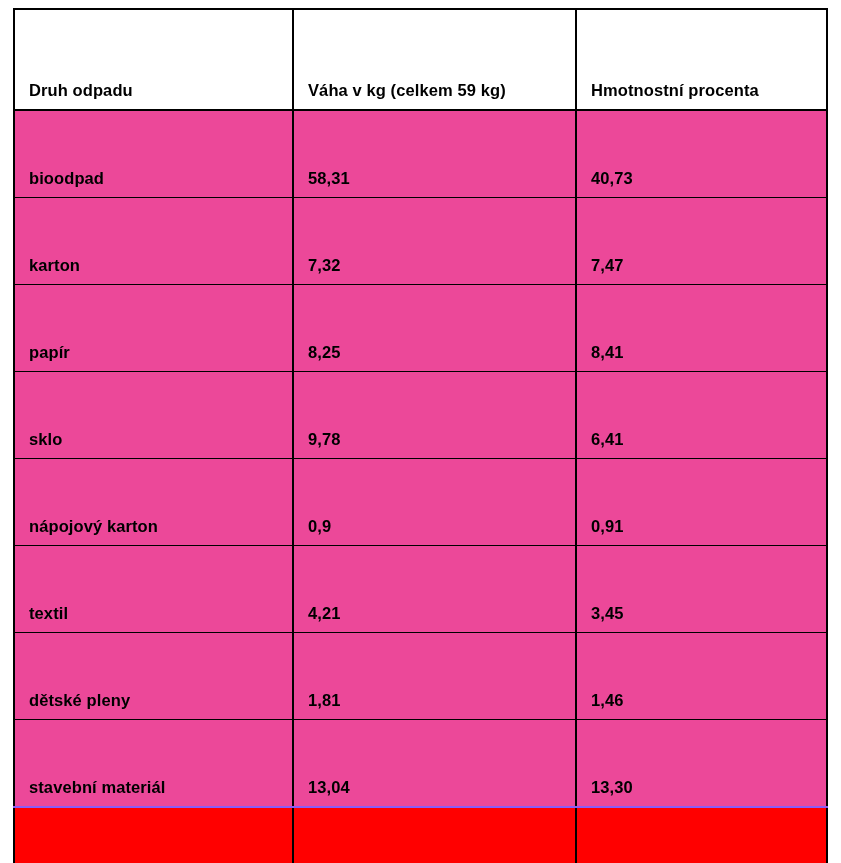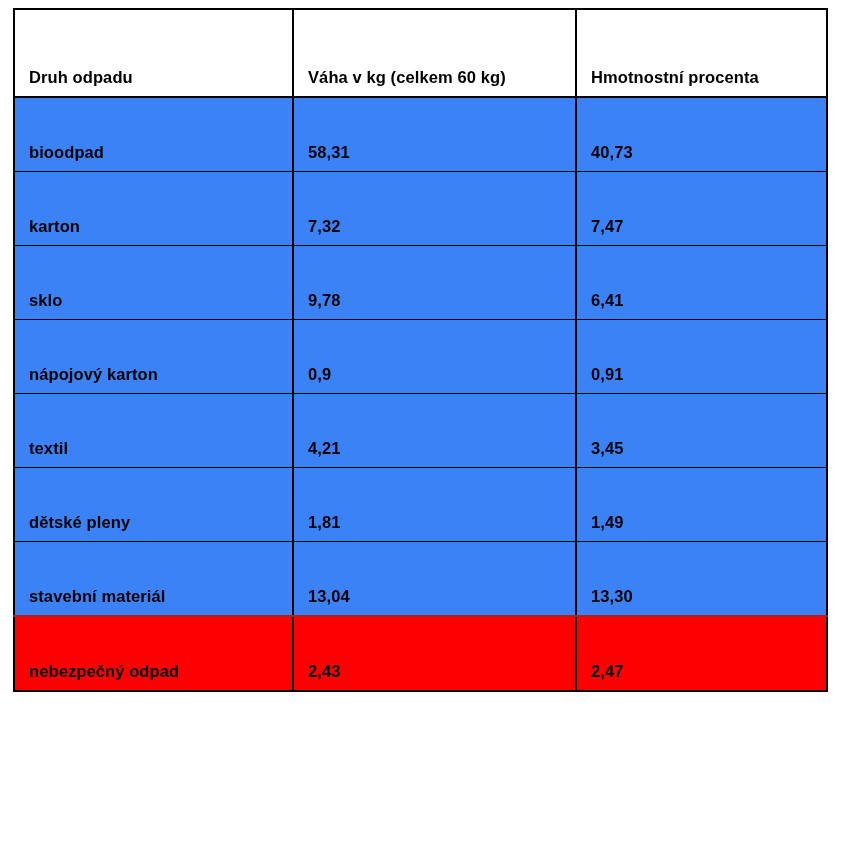--- a/index.html
+++ b/index.html
@@ -28,21 +28,21 @@
     table-layout: fixed;
     border: 2px solid #000000;
   }
   .waste-table col.c0 { width: 279px; }
   .waste-table col.c1 { width: 283px; }
   .waste-table col.c2 { width: 251px; }
 
   .waste-table th,
   .waste-table td {
     margin: 0;
-    padding: 0 0 9px 14px;
+    padding: 13px 0 9px 14px;
     vertical-align: bottom;
     font-weight: bold;
     font-size: 16.5px;
     color: #000000;
     letter-spacing: 0.1px;
     white-space: nowrap;
     overflow: hidden;
     text-align: left;
   }
 
@@ -62,75 +62,80 @@
     border-bottom: 1px solid #000000;
   }
   .waste-table tbody td:last-child {
     border-right: none;
   }
   .waste-table tbody tr:last-child td {
     border-bottom: none;
   }
 
   
-  tr.fill-green td { background: #3b82f6; }
+  tr.fill-green td { background: #ec4899; }
   tr.fill-red   td { background: #FF0000; }
 
   
-  tr.fill-green.band-end td { border-bottom: 2px solid #b91c1c; }
+  tr.fill-green.band-end td { border-bottom: 2px solid #8b5cf6; }
   tr.fill-red td            { border-bottom: 2px solid #000000; }
 </style>
 </head>
 <body>
 
 <div id="page">
 
   <table class="waste-table">
     <colgroup>
       <col class="c0">
         <col class="c1">
         <col class="c2">
     </colgroup>
     <thead>
       <tr>
         <th>Druh odpadu</th>
-        <th>Váha v kg (celkem 60 kg)</th>
+        <th>Váha v kg (celkem 59 kg)</th>
         <th>Hmotnostní procenta</th>
       </tr>
     </thead>
     <tbody>
       <tr class="fill-green">
         <td>bioodpad</td>
         <td>58,31</td>
         <td>40,73</td>
       </tr>
       <tr class="fill-green">
         <td>karton</td>
         <td>7,32</td>
         <td>7,47</td>
+      </tr>
+      <tr class="fill-green">
+        <td>papír</td>
+        <td>8,25</td>
+        <td>8,41</td>
       </tr>
       <tr class="fill-green">
         <td>sklo</td>
         <td>9,78</td>
         <td>6,41</td>
       </tr>
       <tr class="fill-green">
         <td>nápojový karton</td>
         <td>0,9</td>
         <td>0,91</td>
       </tr>
       <tr class="fill-green">
         <td>textil</td>
         <td>4,21</td>
         <td>3,45</td>
       </tr>
       <tr class="fill-green">
         <td>dětské pleny</td>
         <td>1,81</td>
-        <td>1,49</td>
+        <td>1,46</td>
       </tr>
       <tr class="fill-green band-end">
         <td>stavební materiál</td>
         <td>13,04</td>
         <td>13,30</td>
       </tr>
       <tr class="fill-red">
         <td>nebezpečný odpad</td>
         <td>2,43</td>
         <td>2,47</td>

